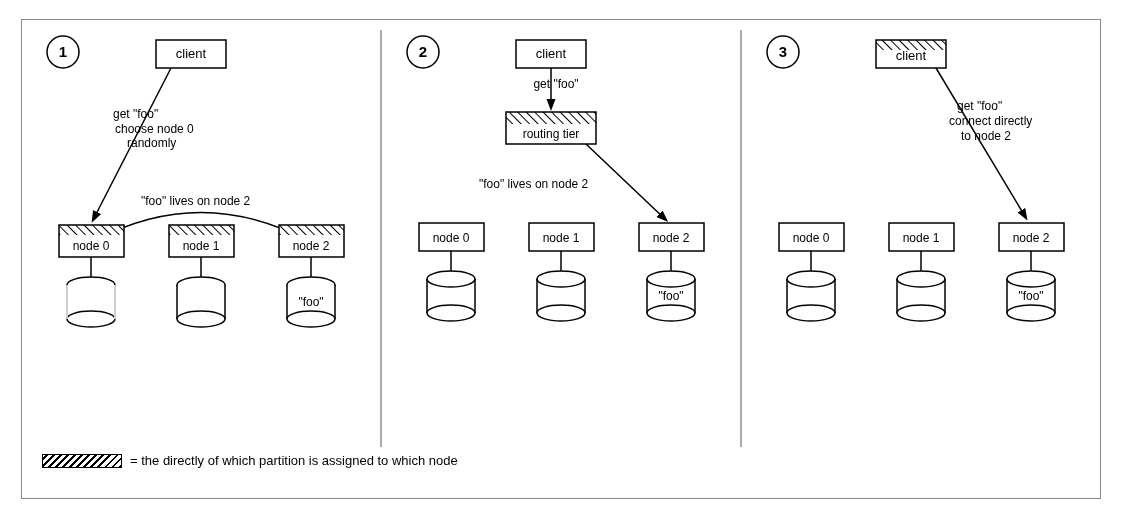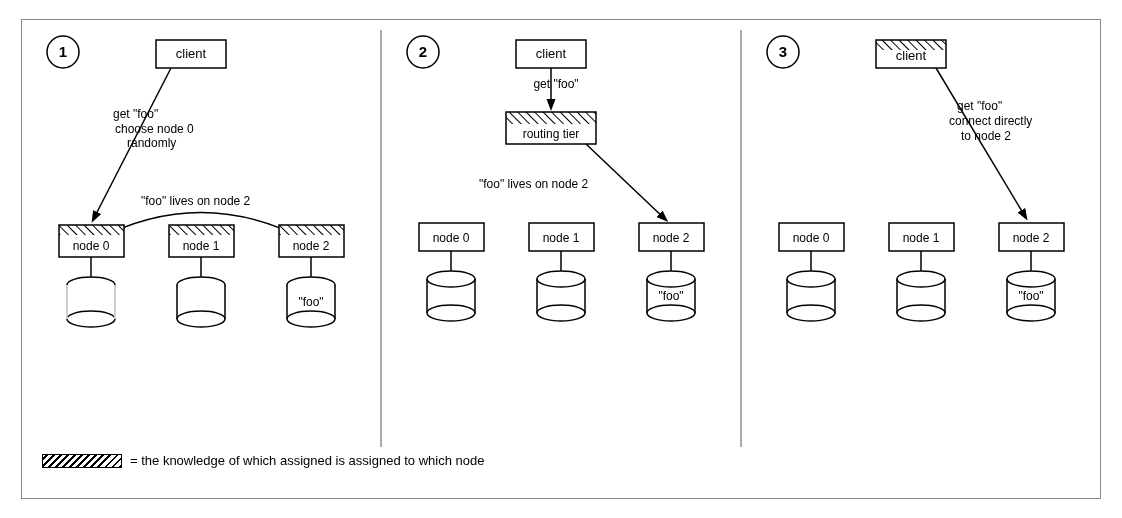--- a/index.html
+++ b/index.html
@@ -276,15 +276,15 @@
         <line x1="294" y1="249" x2="294" y2="283" stroke="black" stroke-width="1.5"></line>
         <ellipse cx="270" cy="283" rx="24" ry="8" fill="white" stroke="black" stroke-width="1.5"></ellipse>
         <text x="270" y="270" text-anchor="middle" font-size="12" font-family="Arial">"foo"</text>
       </svg>
     </div>
 
   </div>
 
   <div class="legend">
     <div class="legend-hatch"></div>
-    <span>= the knowledge of which assigned is assigned to which node</span>
+    <span>= the directly of which partition is assigned to which node</span>
   </div>
 </div>
 
 </body></html>

